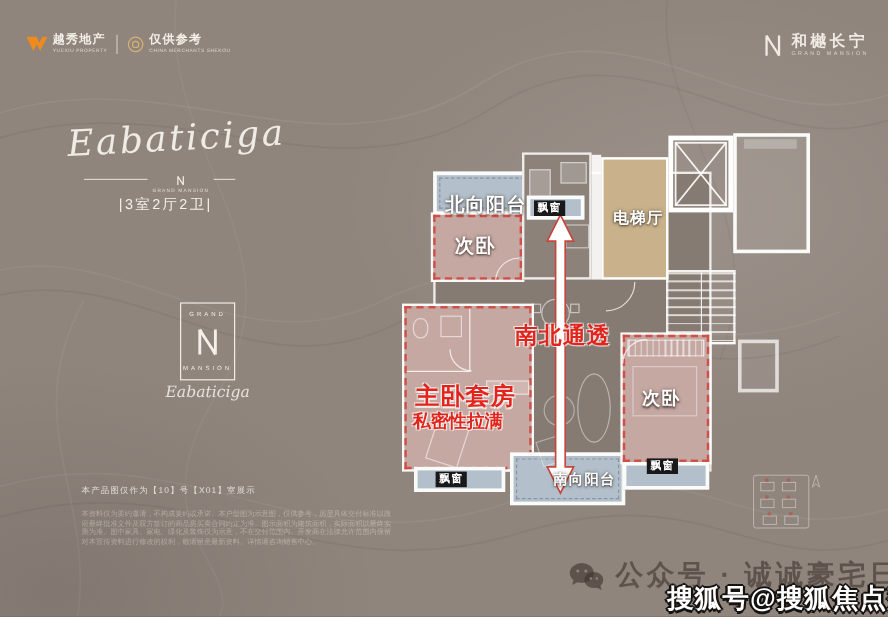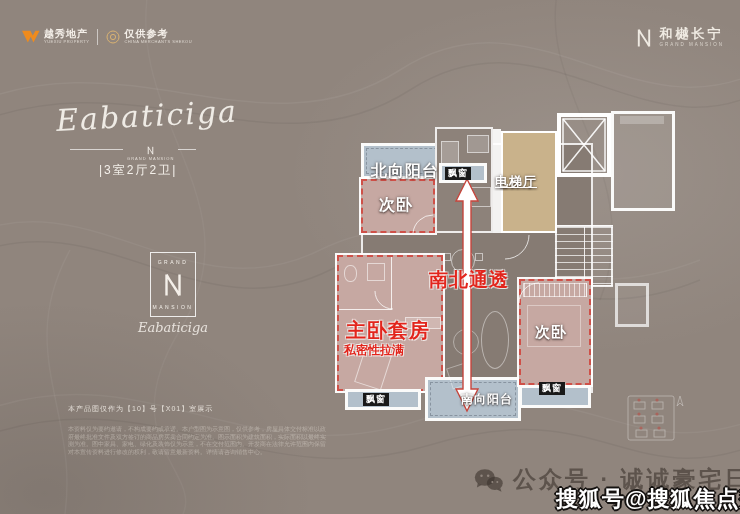--- a/index.html
+++ b/index.html
@@ -176,21 +176,21 @@
       <div class="furn" style="left:30px;top:6px;width:20px;height:16px;background:rgba(255,255,255,.18);"></div>
       <div class="furn" style="left:34px;top:58px;width:18px;height:18px;"></div>
     </div>
 
     <div class="room balcony" style="left:106px;top:60px;width:48px;height:20px;"></div>
     <div class="bay-chip" style="left:112px;top:64px;">飘窗</div>
 
     <div class="wall-strip"></div>
 
     <div class="room tanroom" style="left:168px;top:28px;width:56px;height:102px;"></div>
-    <div class="room-label" style="left:162px;top:70px;font-size:13px;text-decoration:underline;">电梯厅</div>
+    <div class="room-label" style="left:178px;top:70px;font-size:13px;">电梯厅</div>
 
     <div class="room" style="left:224px;top:10px;width:54px;height:64px;border:4px solid #fff;z-index:2;"></div>
 
     <div class="room whiteroom" style="left:278px;top:8px;width:64px;height:100px;">
       <div class="furn" style="left:6px;top:2px;width:44px;height:8px;background:rgba(255,255,255,.25);border:none;"></div>
     </div>
     <div class="room whiteroom" style="left:282px;top:180px;width:34px;height:44px;opacity:.75;"></div>
 
     <div class="room stairs">
       <div class="stairs-mid"></div>
@@ -241,21 +241,21 @@
         <path d="M60,206 A18,18 0 0 1 42,188"></path>
       </g>
     </svg>
 
     <svg class="ns-arrow" width="26" height="236" viewBox="0 0 26 236">
       <polygon points="13,2 24,24 17,24 17,212 24,212 13,234 2,212 9,212 9,24 2,24" fill="#ffffff" stroke="#c6453c" stroke-width="1.4"></polygon>
     </svg>
 
     <div class="red-ann" style="left:13px;top:214px;font-size:20px;letter-spacing:1px;">主卧套房</div>
     <div class="red-ann" style="left:96px;top:164px;font-size:19px;letter-spacing:1px;">南北通透</div>
-    <div class="red-ann" style="left:11px;top:239px;font-size:12px;">私密性拉满</div>
+    <div class="red-ann" style="left:11px;top:239px;font-size:15px;">私密性拉满</div>
   </div>
 
   <svg class="site-plan" width="68" height="58" viewBox="0 0 68 58">
     <g stroke="rgba(255,255,255,0.8)" fill="none" stroke-width="0.8">
       <rect x="6" y="8" width="46" height="44" rx="2"></rect>
       <rect x="12" y="14" width="11" height="7"></rect>
         <rect x="30" y="14" width="11" height="7"></rect>
       <rect x="12" y="28" width="11" height="7"></rect>
         <rect x="30" y="28" width="11" height="7"></rect>
       <rect x="14" y="42" width="11" height="7"></rect>

